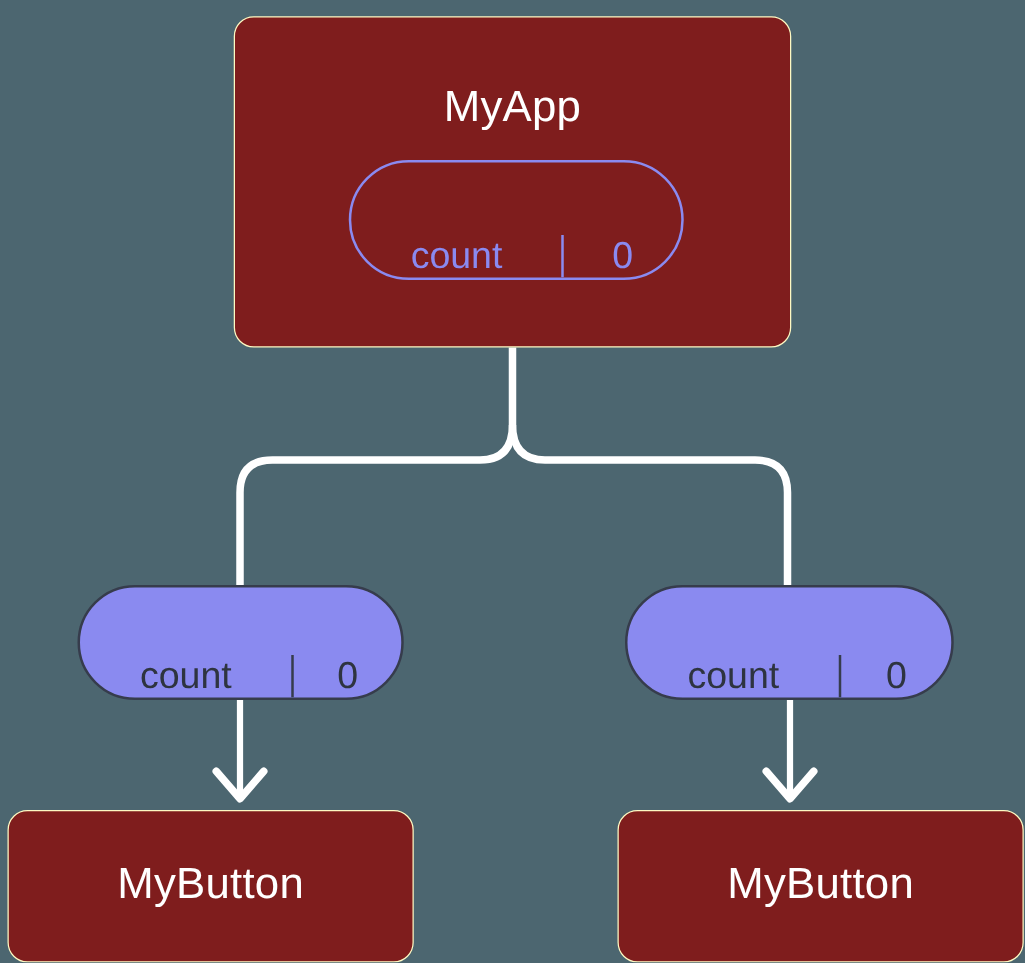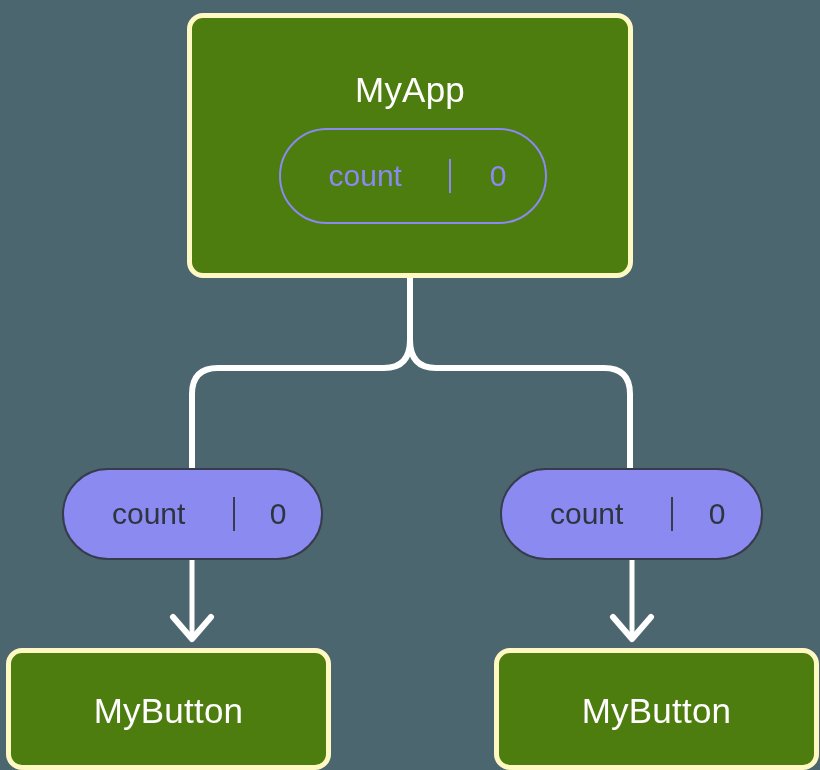--- a/index.html
+++ b/index.html
@@ -24,22 +24,22 @@
     top: 0;
     width: 820px;
     height: 770px;
     pointer-events: none;
   }
 
   
   .comp-box {
     position: absolute;
     box-sizing: border-box;
-    background: #4d7c0f;
-    border: 5px solid #fef9c3;
+    background: #7f1d1d;
+    border: 1px solid #fef9c3;
     border-radius: 16px;
   }
   .comp-title {
     position: absolute;
     left: 0;
     right: 0;
     text-align: center;
     color: #ffffff;
     font-weight: 400;
     letter-spacing: 0.2px;
@@ -78,21 +78,21 @@
   #node-button-right .comp-title {
     top: 38px;
     font-size: 35px;
   }
 
   
   .state-pill {
     position: absolute;
     box-sizing: border-box;
     display: flex;
-    align-items: center;
+    align-items: flex-end;
     border-radius: 999px;
     overflow: hidden;
   }
   .state-pill .pill-key,
   .state-pill .pill-val {
     display: flex;
     align-items: center;
     justify-content: center;
     font-size: 30px;
     box-sizing: border-box;

